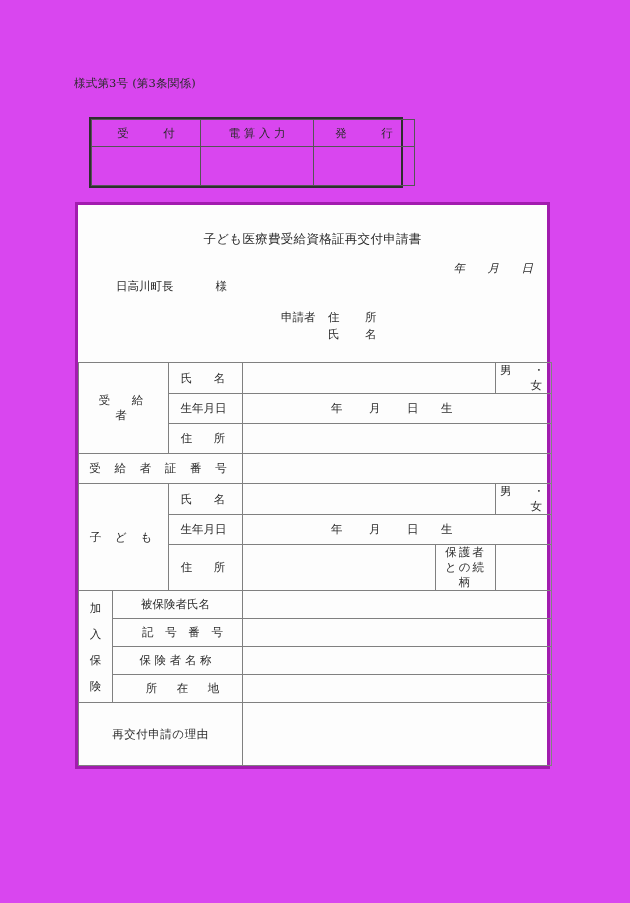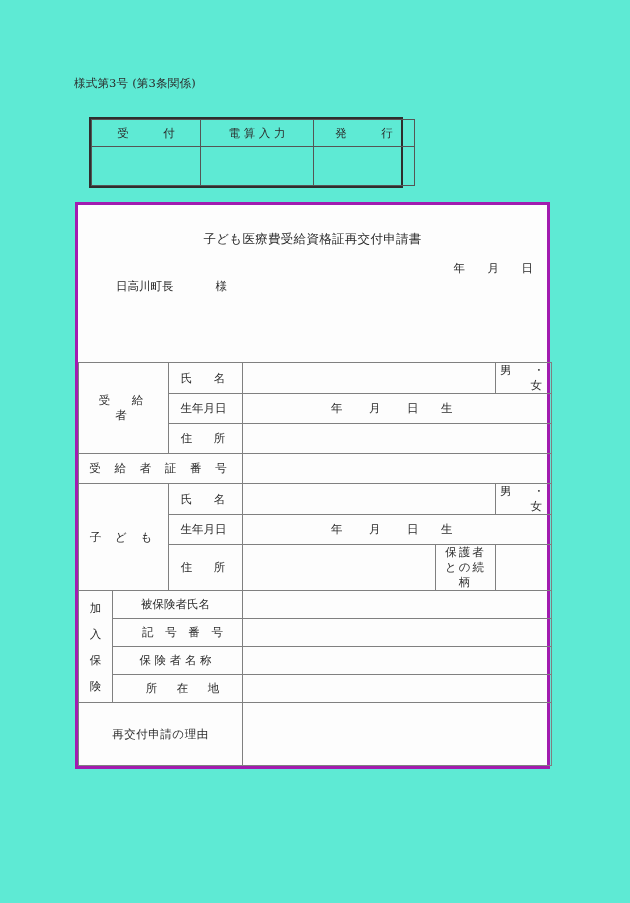--- a/index.html
+++ b/index.html
@@ -14,21 +14,21 @@
     font-family: "DejaVu Serif", "Liberation Serif", serif;
     color: #333333;
     overflow: hidden;
   }
 
   .page {
     position: absolute;
     left: 0; top: 0;
     width: 630px;
     height: 903px;
-    background: #5eead4;
+    background: #d946ef;
   }
 
   
   .form-no {
     position: absolute;
     left: 74px;
     top: 76px;
     font-size: 11.5px;
     letter-spacing: 0.2px;
     color: #2b2b2b;
@@ -90,20 +90,21 @@
     color: #2b2b2b;
     letter-spacing: 0.3px;
   }
   .date-line {
     position: absolute;
     right: 14px;
     top: 56px;
     font-size: 11.5px;
     color: #2b2b2b;
     white-space: nowrap;
+    font-style: italic;
   }
   .date-line .g { display: inline-block; width: 34px; }
   .mayor-line {
     position: absolute;
     left: 38px;
     top: 74px;
     font-size: 11.5px;
     color: #2b2b2b;
     white-space: nowrap;
   }
@@ -211,20 +212,28 @@
       <div class="doc-title">子ども医療費受給資格証再交付申請書</div>
 
       <div class="date-line">
         <span class="g">年</span><span class="g">月</span><span>日</span>
       </div>
 
       <div class="mayor-line">
         <span>日高川町長</span><span class="gap"></span><span>様</span>
       </div>
 
+      <div class="applicant-block">
+        <div>
+          <span class="lbl">申請者</span><span class="pad w2">住　所</span><span></span>
+        </div>
+        <div>
+          <span class="lbl"></span><span class="pad w2">氏　名</span><span></span>
+        </div>
+      </div>
     </div>
 
     <table class="grid">
       <colgroup>
         <col style="width:34px">
         <col style="width:56px">
         <col style="width:74px">
         <col style="width:54px">
         <col style="width:139px">
         <col style="width:60px">

